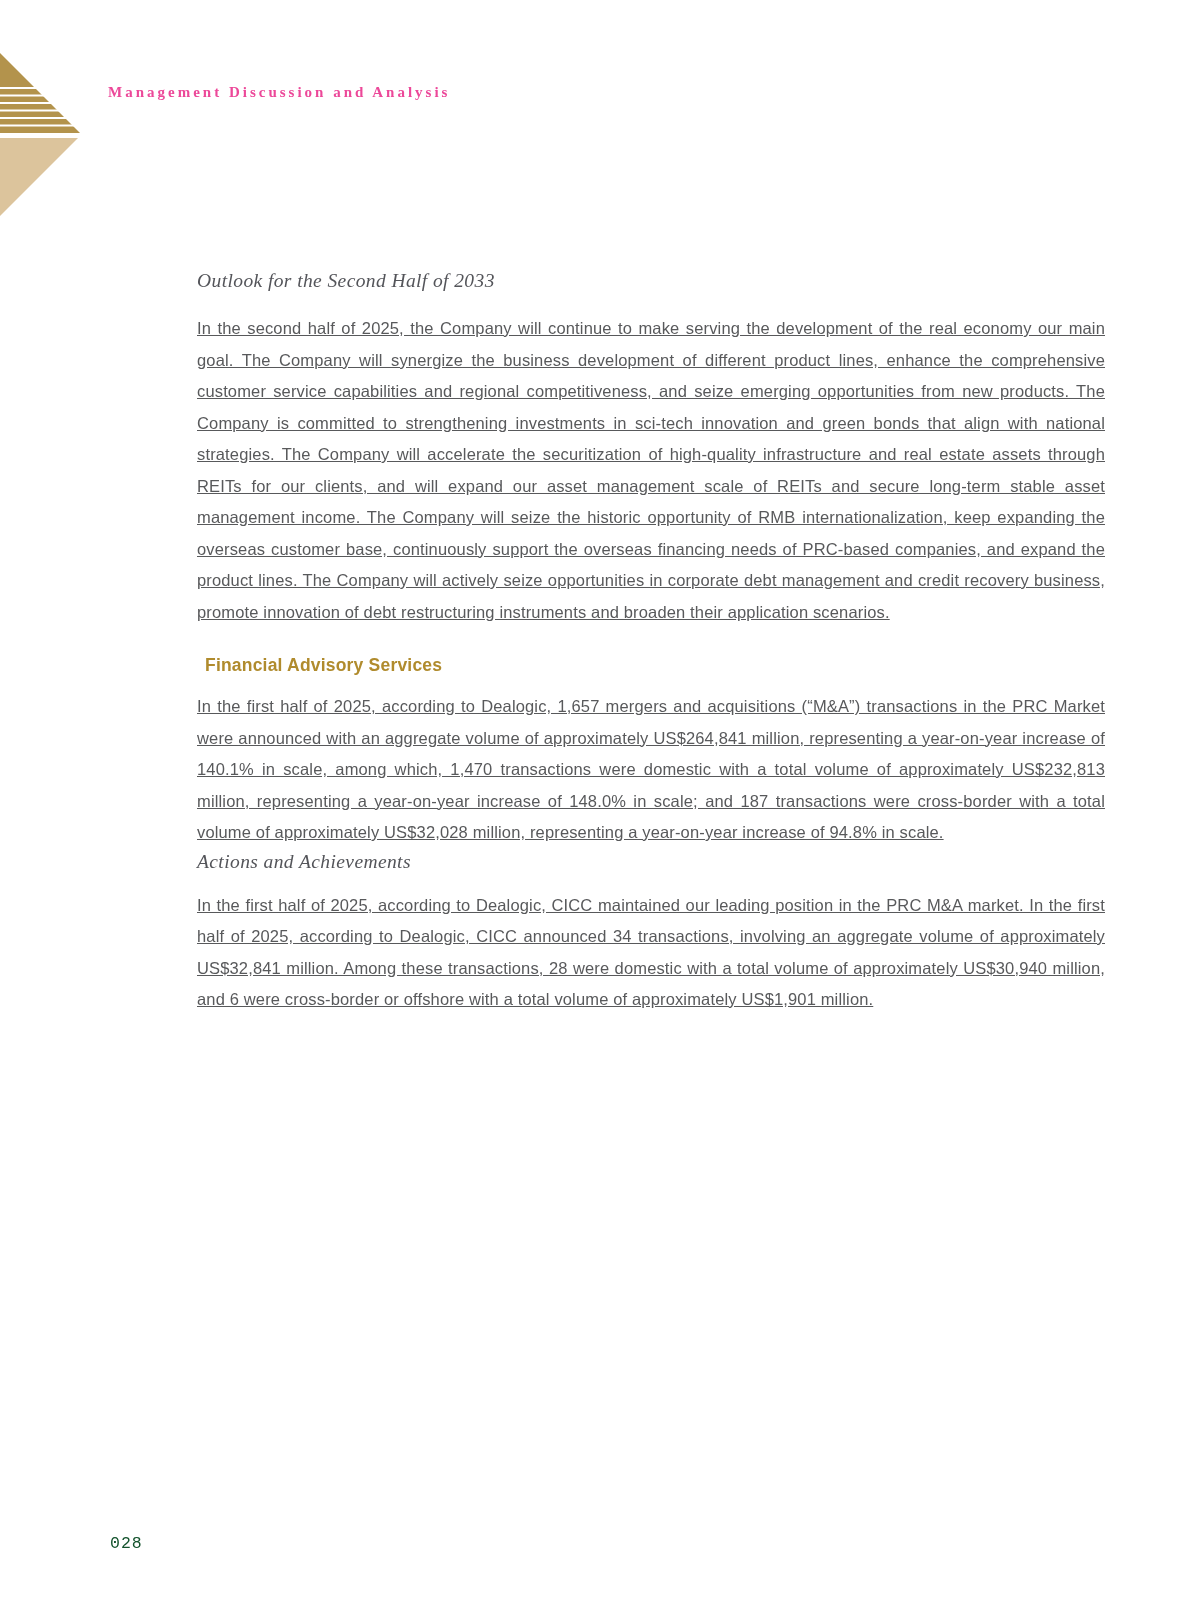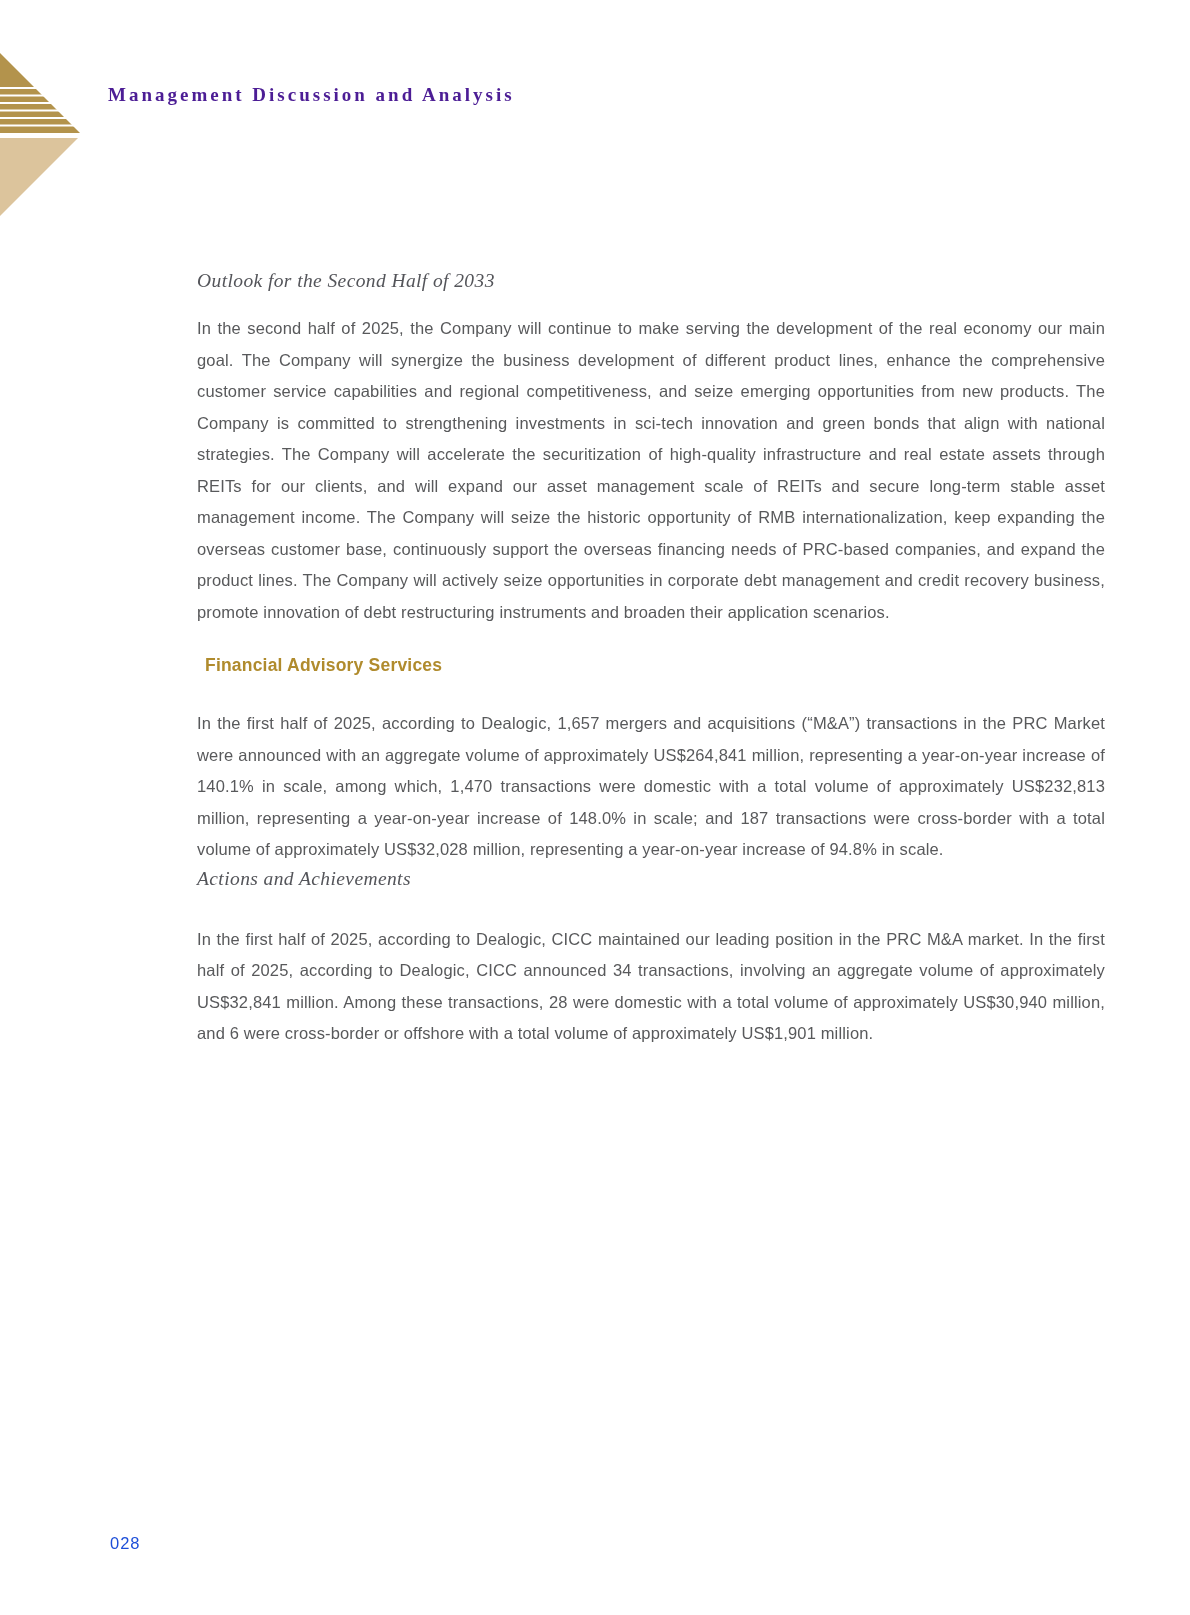--- a/index.html
+++ b/index.html
@@ -19,24 +19,24 @@
   .corner-decoration {
     position: absolute;
     left: 0;
     top: 48px;
   }
   .page-header {
     position: absolute;
     left: 108px;
     top: 84px;
     font-family: "Liberation Serif", "DejaVu Serif", serif;
-    font-size: 19px;
+    font-size: 15px;
     font-weight: 600;
     letter-spacing: 3px;
-    color: #4c1d95;
+    color: #ec4899;
     white-space: nowrap;
   }
   .content {
     position: absolute;
     left: 197px;
     top: 268px;
     width: 908px;
     color: #58595b;
   }
   .italic-heading {
@@ -49,41 +49,42 @@
     line-height: 26px;
   }
   .body-paragraph {
     margin-top: 19px;
     font-size: 16.5px;
     font-weight: 300;
     line-height: 31.5px;
     letter-spacing: 0.15px;
     color: #58595b;
     text-align: justify;
+    text-decoration: underline;
   }
   .gold-heading {
     margin-top: 27px;
     font-family: "Liberation Sans", sans-serif;
     font-size: 17.5px;
     font-weight: 700;
     letter-spacing: 0.2px;
     color: #b08b2d;
     margin-left: 8px;
   }
   .heading-market { margin-top: 28px; }
   .heading-actions { }
-  .para-tight { margin-top: 32px; }
+  .para-tight { margin-top: 15px; }
   .page-number {
     position: absolute;
     left: 110px;
     top: 1534px;
-    font-family: Liberation Sans, sans-serif;
+    font-family: Liberation Mono, monospace;
     font-size: 16.5px;
     letter-spacing: 1px;
-    color: #1d4ed8;
+    color: #14532d;
   }
 </style>
 </head>
 <body>
 
 <div class="page">
 
   <svg class="corner-decoration" width="84" height="172" viewBox="0 0 84 172" aria-hidden="true">
     <polygon points="0,5 80,85 0,85" fill="#b3934c"></polygon>
     <g stroke="#ffffff" stroke-width="2.2">

